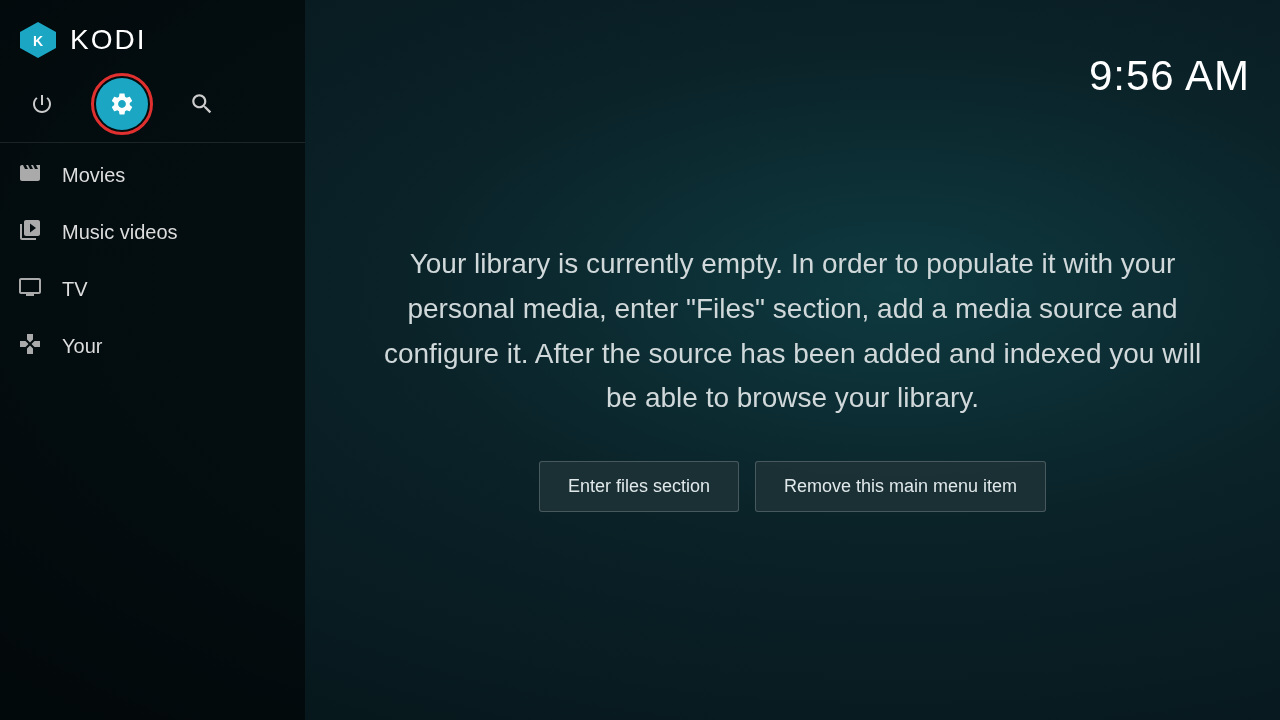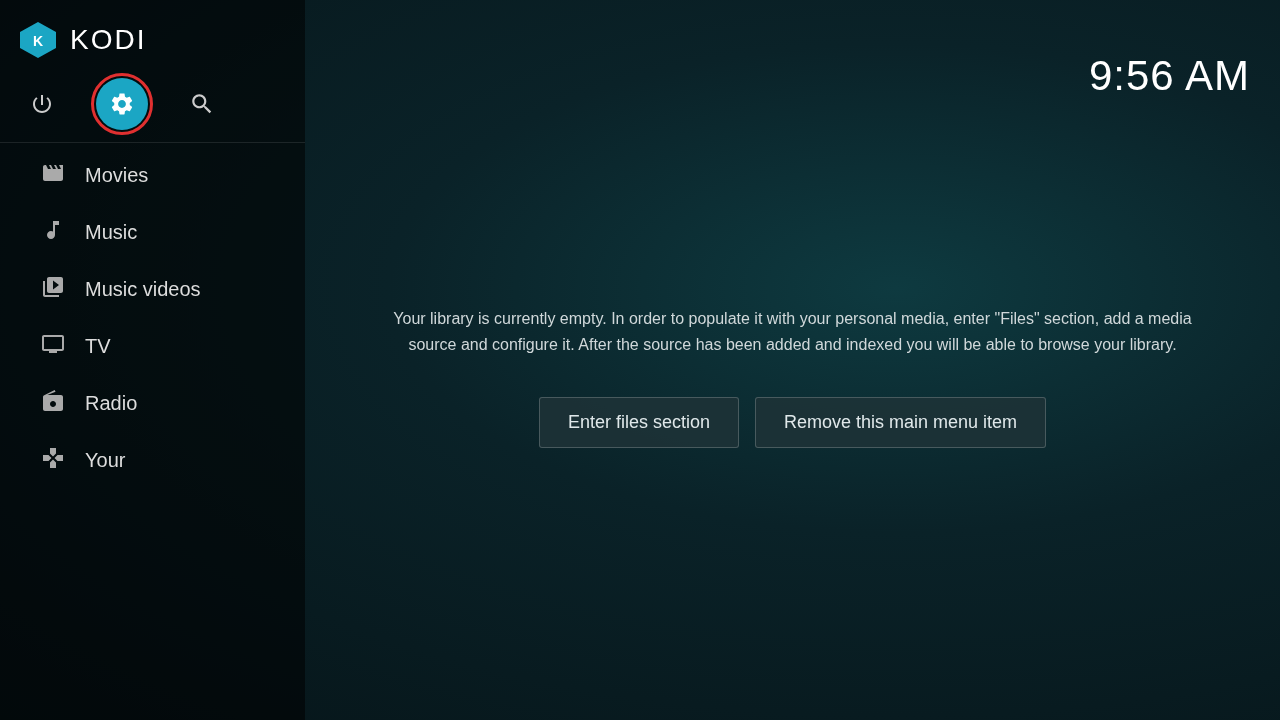--- a/index.html
+++ b/index.html
@@ -105,21 +105,20 @@
     }
 
     
     .nav-item {
       display: flex;
       align-items: center;
       padding: 14px 20px 14px 16px;
       cursor: pointer;
       gap: 18px;
       color: #ddd;
-      margin-left: 23px;
     }
 
     .nav-icon {
       font-size: 20px;
       width: 28px;
       text-align: center;
       color: #aaa;
     }
 
     .nav-label {
@@ -152,21 +151,21 @@
       font-size: 42px;
       font-weight: 300;
       letter-spacing: 1px;
     }
 
     
     .library-message {
       text-align: center;
       max-width: 870px;
       color: #d0d8da;
-      font-size: 16px;
+      font-size: 28px;
       line-height: 1.6;
       margin-bottom: 40px;
       padding: 0 20px;
     }
 
     
     .action-buttons {
       display: flex;
       gap: 16px;
     }
@@ -236,55 +235,39 @@
     <div class="nav-item">
       <span class="nav-icon">
         <svg class="icon" viewBox="0 0 24 24">
             <path d="M18 4l2 4h-3l-2-4h-2l2 4h-3l-2-4H8l2 4H7L5 4H4c-1.1 0-1.99.9-1.99 2L2 18c0 1.1.9 2 2 2h16c1.1 0 2-.9 2-2V4h-4z"></path>
           </svg>
       </span>
       <span class="nav-label">Movies</span>
     </div>
 
 
-    <div class="nav-item">
-      <span class="nav-icon">
-        <svg class="icon" viewBox="0 0 24 24">
-            <path d="M12 3v10.55c-.59-.34-1.27-.55-2-.55-2.21 0-4 1.79-4 4s1.79 4 4 4 4-1.79 4-4V7h4V3h-6z"></path>
-          </svg>
-      </span>
-      <span class="nav-label">Music</span>
-    </div>
 
     <div class="nav-item">
       <span class="nav-icon">
         <svg class="icon" viewBox="0 0 24 24">
             <path d="M4 6H2v14c0 1.1.9 2 2 2h14v-2H4V6zm16-4H8c-1.1 0-2 .9-2 2v12c0 1.1.9 2 2 2h12c1.1 0 2-.9 2-2V4c0-1.1-.9-2-2-2zm-8 12.5v-9l6 4.5-6 4.5z"></path>
           </svg>
       </span>
       <span class="nav-label">Music videos</span>
     </div>
 
     <div class="nav-item">
       <span class="nav-icon">
         <svg class="icon" viewBox="0 0 24 24">
             <path d="M21 3H3c-1.1 0-2 .9-2 2v12c0 1.1.9 2 2 2h5v2h8v-2h5c1.1 0 1.99-.9 1.99-2L23 5c0-1.1-.9-2-2-2zm0 14H3V5h18v12z"></path>
           </svg>
       </span>
       <span class="nav-label">TV</span>
     </div>
 
-    <div class="nav-item">
-      <span class="nav-icon">
-        <svg class="icon" viewBox="0 0 24 24">
-            <path d="M3.24 6.15C2.51 6.43 2 7.17 2 8v12c0 1.1.89 2 2 2h16c1.11 0 2-.9 2-2V8c0-1.11-.89-2-2-2H6.3l8.26-3.34L13.65 1 3.24 6.15zM12 18c-1.66 0-3-1.34-3-3s1.34-3 3-3 3 1.34 3 3-1.34 3-3 3zm8-10H4V8h16v.08V8z"></path>
-          </svg>
-      </span>
-      <span class="nav-label">Radio</span>
-    </div>
 
     <div class="nav-item">
       <span class="nav-icon">
         <svg class="icon" viewBox="0 0 24 24">
             <path d="M15 7.5V2H9v5.5l3 3 3-3zM7.5 9H2v6h5.5l3-3-3-3zM9 16.5V22h6v-5.5l-3-3-3 3zM16.5 9l-3 3 3 3H22V9h-5.5z"></path>
           </svg>
       </span>
       <span class="nav-label">Your</span>
     </div>
 

